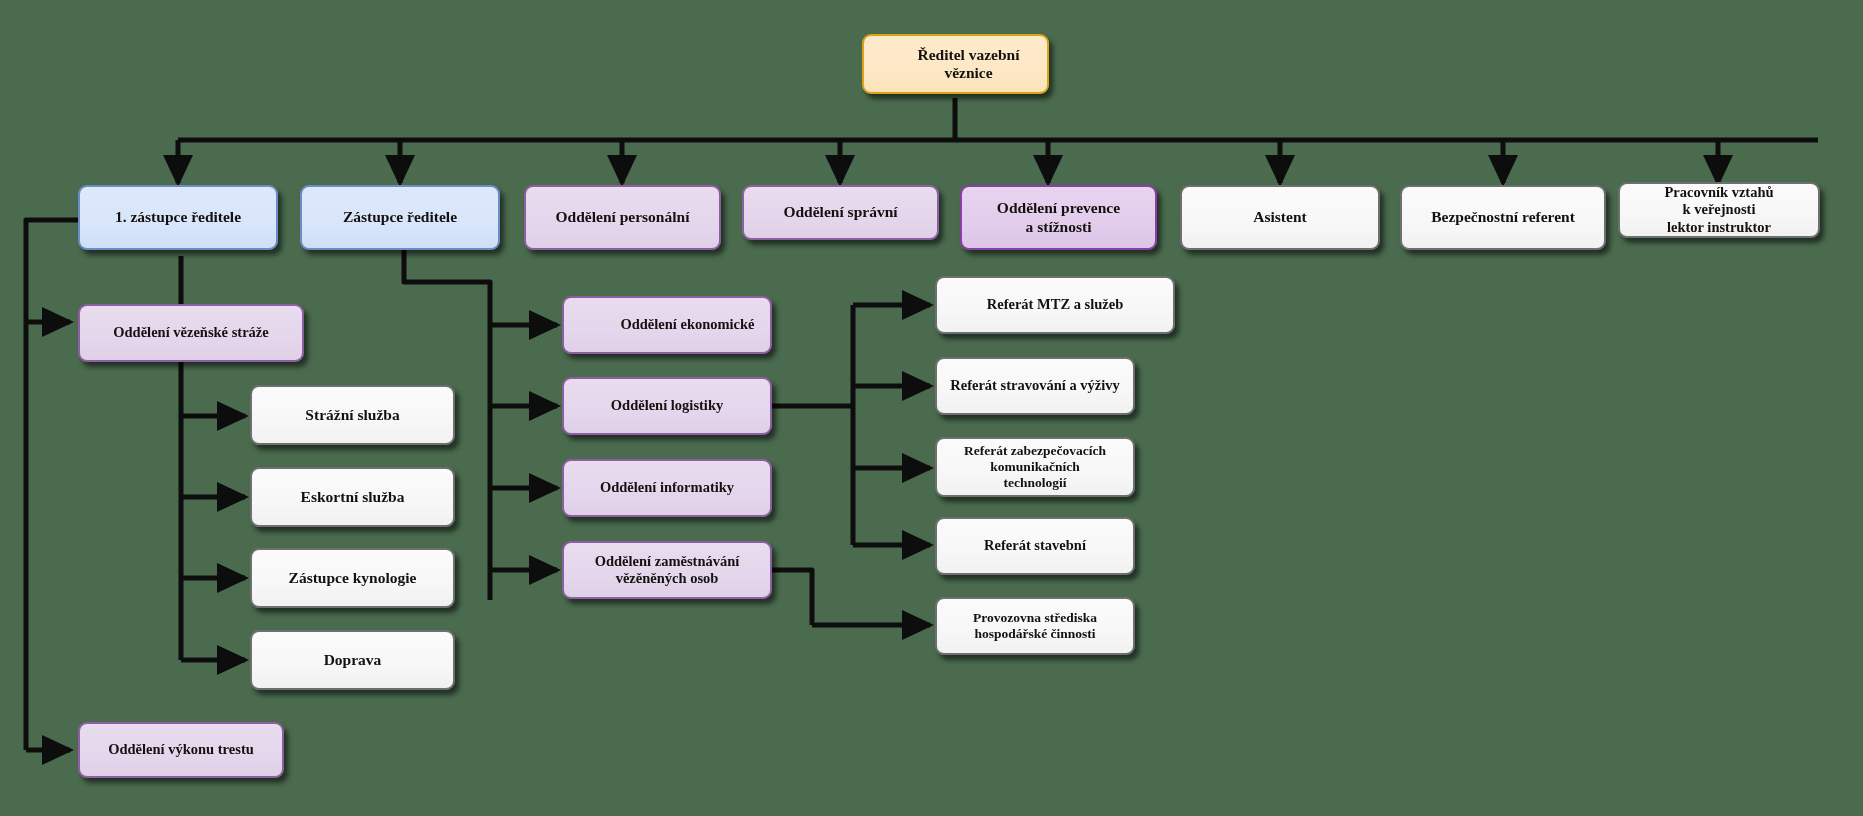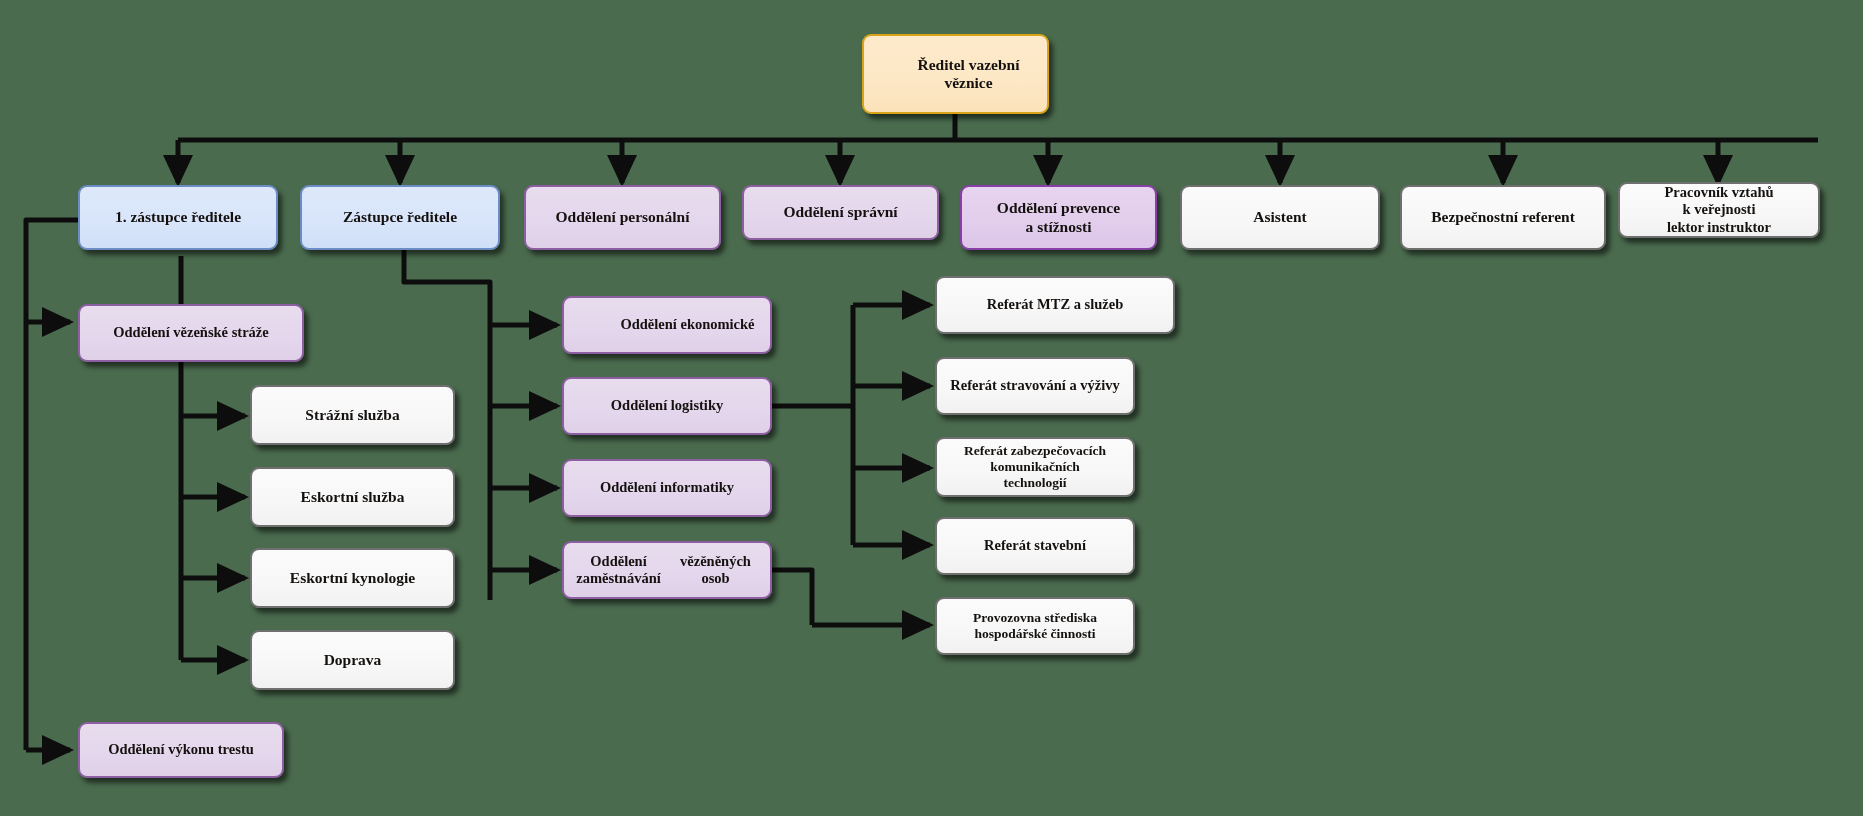--- a/index.html
+++ b/index.html
@@ -100,21 +100,21 @@
       <path d="M853,305 L930,305" marker-end="url(#ah)"></path>
       <path d="M853,386 L930,386" marker-end="url(#ah)"></path>
       <path d="M853,468 L930,468" marker-end="url(#ah)"></path>
       <path d="M853,545 L930,545" marker-end="url(#ah)"></path>
 
       <path d="M772,570 L812,570 L812,625"></path>
       <path d="M812,625 L930,625" marker-end="url(#ah)"></path>
     </g>
   </svg>
 
-  <div class="node p-root fs15" style="left:862px;top:34px;width:187px;height:80px;padding-left:32px;">
+  <div class="node p-root fs15" style="left:862px;top:34px;width:187px;height:60px;padding-left:32px;">
     <span>Ředitel vazební věznice</span>
   </div>
 
   <div class="node p-blue fs15" style="left:78px;top:185px;width:200px;height:65px;text-align:center;">
     <span>1. zástupce ředitele</span>
   </div>
 
   <div class="node p-blue fs15" style="left:300px;top:185px;width:200px;height:65px;">
     <span>Zástupce ředitele</span>
   </div>
@@ -152,21 +152,21 @@
 
   <div class="node p-white fs15" style="left:250px;top:385px;width:205px;height:60px;">
     <span>Strážní služba</span>
   </div>
 
   <div class="node p-white fs15" style="left:250px;top:467px;width:205px;height:60px;">
     <span>Eskortní služba</span>
   </div>
 
   <div class="node p-white fs15" style="left:250px;top:548px;width:205px;height:60px;">
-    <span>Eskortní kynologie</span>
+    <span>Zástupce kynologie</span>
   </div>
 
   <div class="node p-white fs15" style="left:250px;top:630px;width:205px;height:60px;">
     <span>Doprava</span>
   </div>
 
   <div class="node p-lilac fs14" style="left:78px;top:722px;width:206px;height:56px;">
     <span>Oddělení výkonu trestu</span>
   </div>
 
@@ -175,21 +175,21 @@
   </div>
 
   <div class="node p-lilac fs14" style="left:562px;top:377px;width:210px;height:58px;">
     <span>Oddělení logistiky</span>
   </div>
 
   <div class="node p-lilac fs14" style="left:562px;top:459px;width:210px;height:58px;">
     <span>Oddělení informatiky</span>
   </div>
 
-  <div class="node p-lilac fs14" style="left:562px;top:541px;width:210px;height:58px;flex-direction:row;">
+  <div class="node p-lilac fs14" style="left:562px;top:541px;width:210px;height:58px;flex-direction:column;">
     <span>Oddělení zaměstnávání</span>
     <span>vězěněných osob</span>
   </div>
 
   <div class="node p-white fs14" style="left:935px;top:276px;width:240px;height:58px;">
     <span>Referát MTZ a služeb</span>
   </div>
 
   <div class="node p-white fs14" style="left:935px;top:357px;width:200px;height:58px;">
     <span>Referát stravování a výživy</span>

